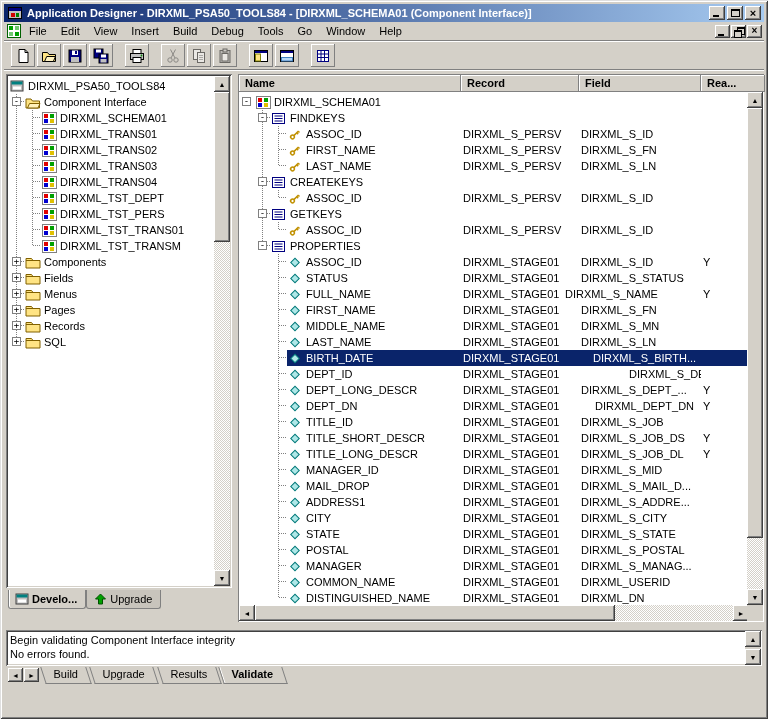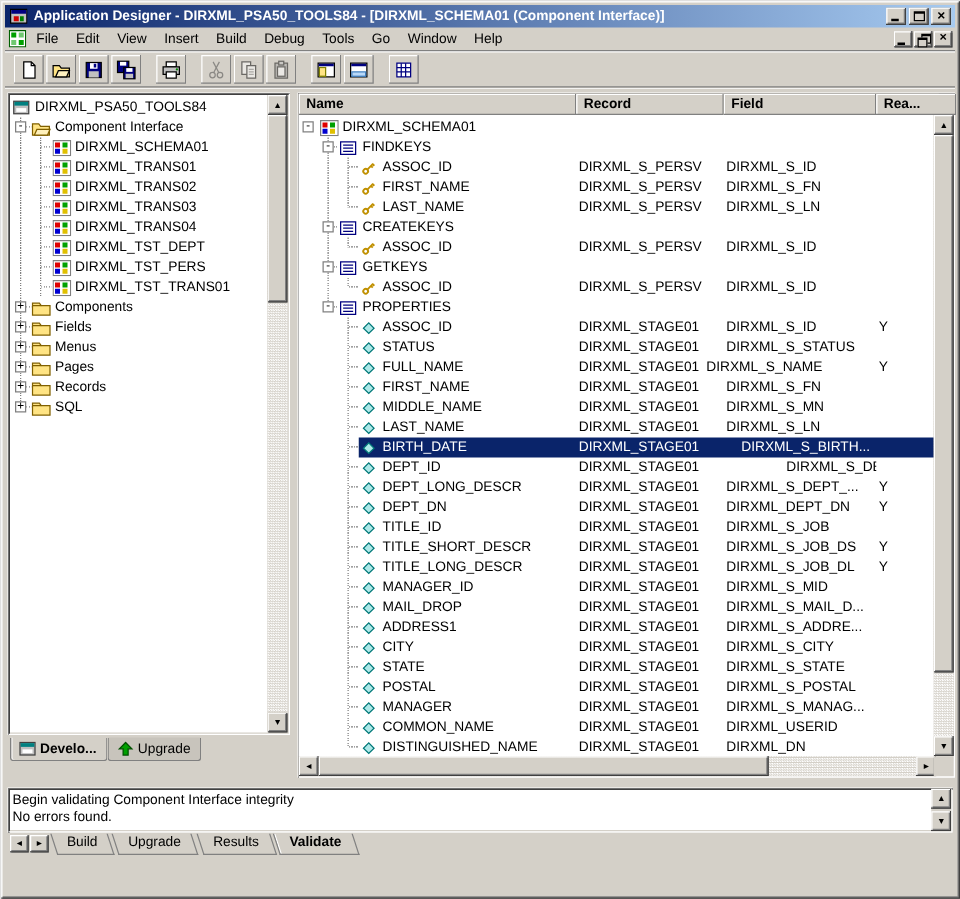--- a/index.html
+++ b/index.html
@@ -471,20 +471,39 @@
                 <rect x="8" y="2" width="4" height="4" fill="#00a000"></rect>
                 <rect x="2" y="7" width="4" height="4" fill="#0000d0"></rect>
                 <rect x="8" y="7" width="4" height="4" fill="#e0c000"></rect>
               </svg>
             </span>
             <span class="tlabel">DIRXML_TST_TRANS01</span>
           </div>
           <div class="tree-row">
             <span class="tcell">
               <span class="line-v"></span>
+            </span>
+            <span class="tcell">
+              <span class="line-v line-vtop"></span>
+              <span class="line-h"></span>
+            </span>
+            <span class="icon">
+              <svg width="15" height="13">
+                <rect x="0.5" y="0.5" width="14" height="12" fill="#fff" stroke="#808080"></rect>
+                <rect x="2" y="2" width="4" height="4" fill="#e00000"></rect>
+                <rect x="8" y="2" width="4" height="4" fill="#00a000"></rect>
+                <rect x="2" y="7" width="4" height="4" fill="#0000d0"></rect>
+                <rect x="8" y="7" width="4" height="4" fill="#e0c000"></rect>
+              </svg>
+            </span>
+            <span class="tlabel">DIRXML_TST_TRANSM</span>
+          </div>
+          <div class="tree-row">
+            <span class="tcell">
+              <span class="line-v"></span>
               <span class="line-h"></span>
               <span class="expandbox">+</span>
             </span>
             <span class="icon">
               <svg width="16" height="14">
                 <path d="M1 3.5 h5.5 l1.5 2 h7 v7.5 h-14 z" fill="#ffe484" stroke="#806000"></path>
                 <line x1="1" y1="5.5" x2="8" y2="5.5" stroke="#806000"></line>
               </svg>
             </span>
             <span class="tlabel">Components</span>
@@ -952,21 +971,21 @@
             <span class="line-v"></span>
             <span class="line-h"></span>
           </span>
           <span class="icon">
             <svg width="14" height="13">
               <rect x="4" y="3.5" width="6" height="6" transform="rotate(45 7 6.5)" fill="#aee8e8" stroke="#007878"></rect>
             </svg>
           </span>
           <span class="tlabel">DEPT_DN</span>
           <span class="gcol" style="left: 224px; width: 116px;">DIRXML_STAGE01</span>
-          <span class="gcol" style="left: 342px; width: 120px;">DIRXML_DEPT_DN</span>
+          <span class="gcol" style="left: 356px; width: 120px;">DIRXML_DEPT_DN</span>
           <span class="gcol" style="left: 464px; width: 40px;">Y</span>
         </div>
         <div class="tree-row grid-row">
           <span class="tcell"></span>
           <span class="tcell"></span>
           <span class="tcell">
             <span class="line-v"></span>
             <span class="line-h"></span>
           </span>
           <span class="icon">

